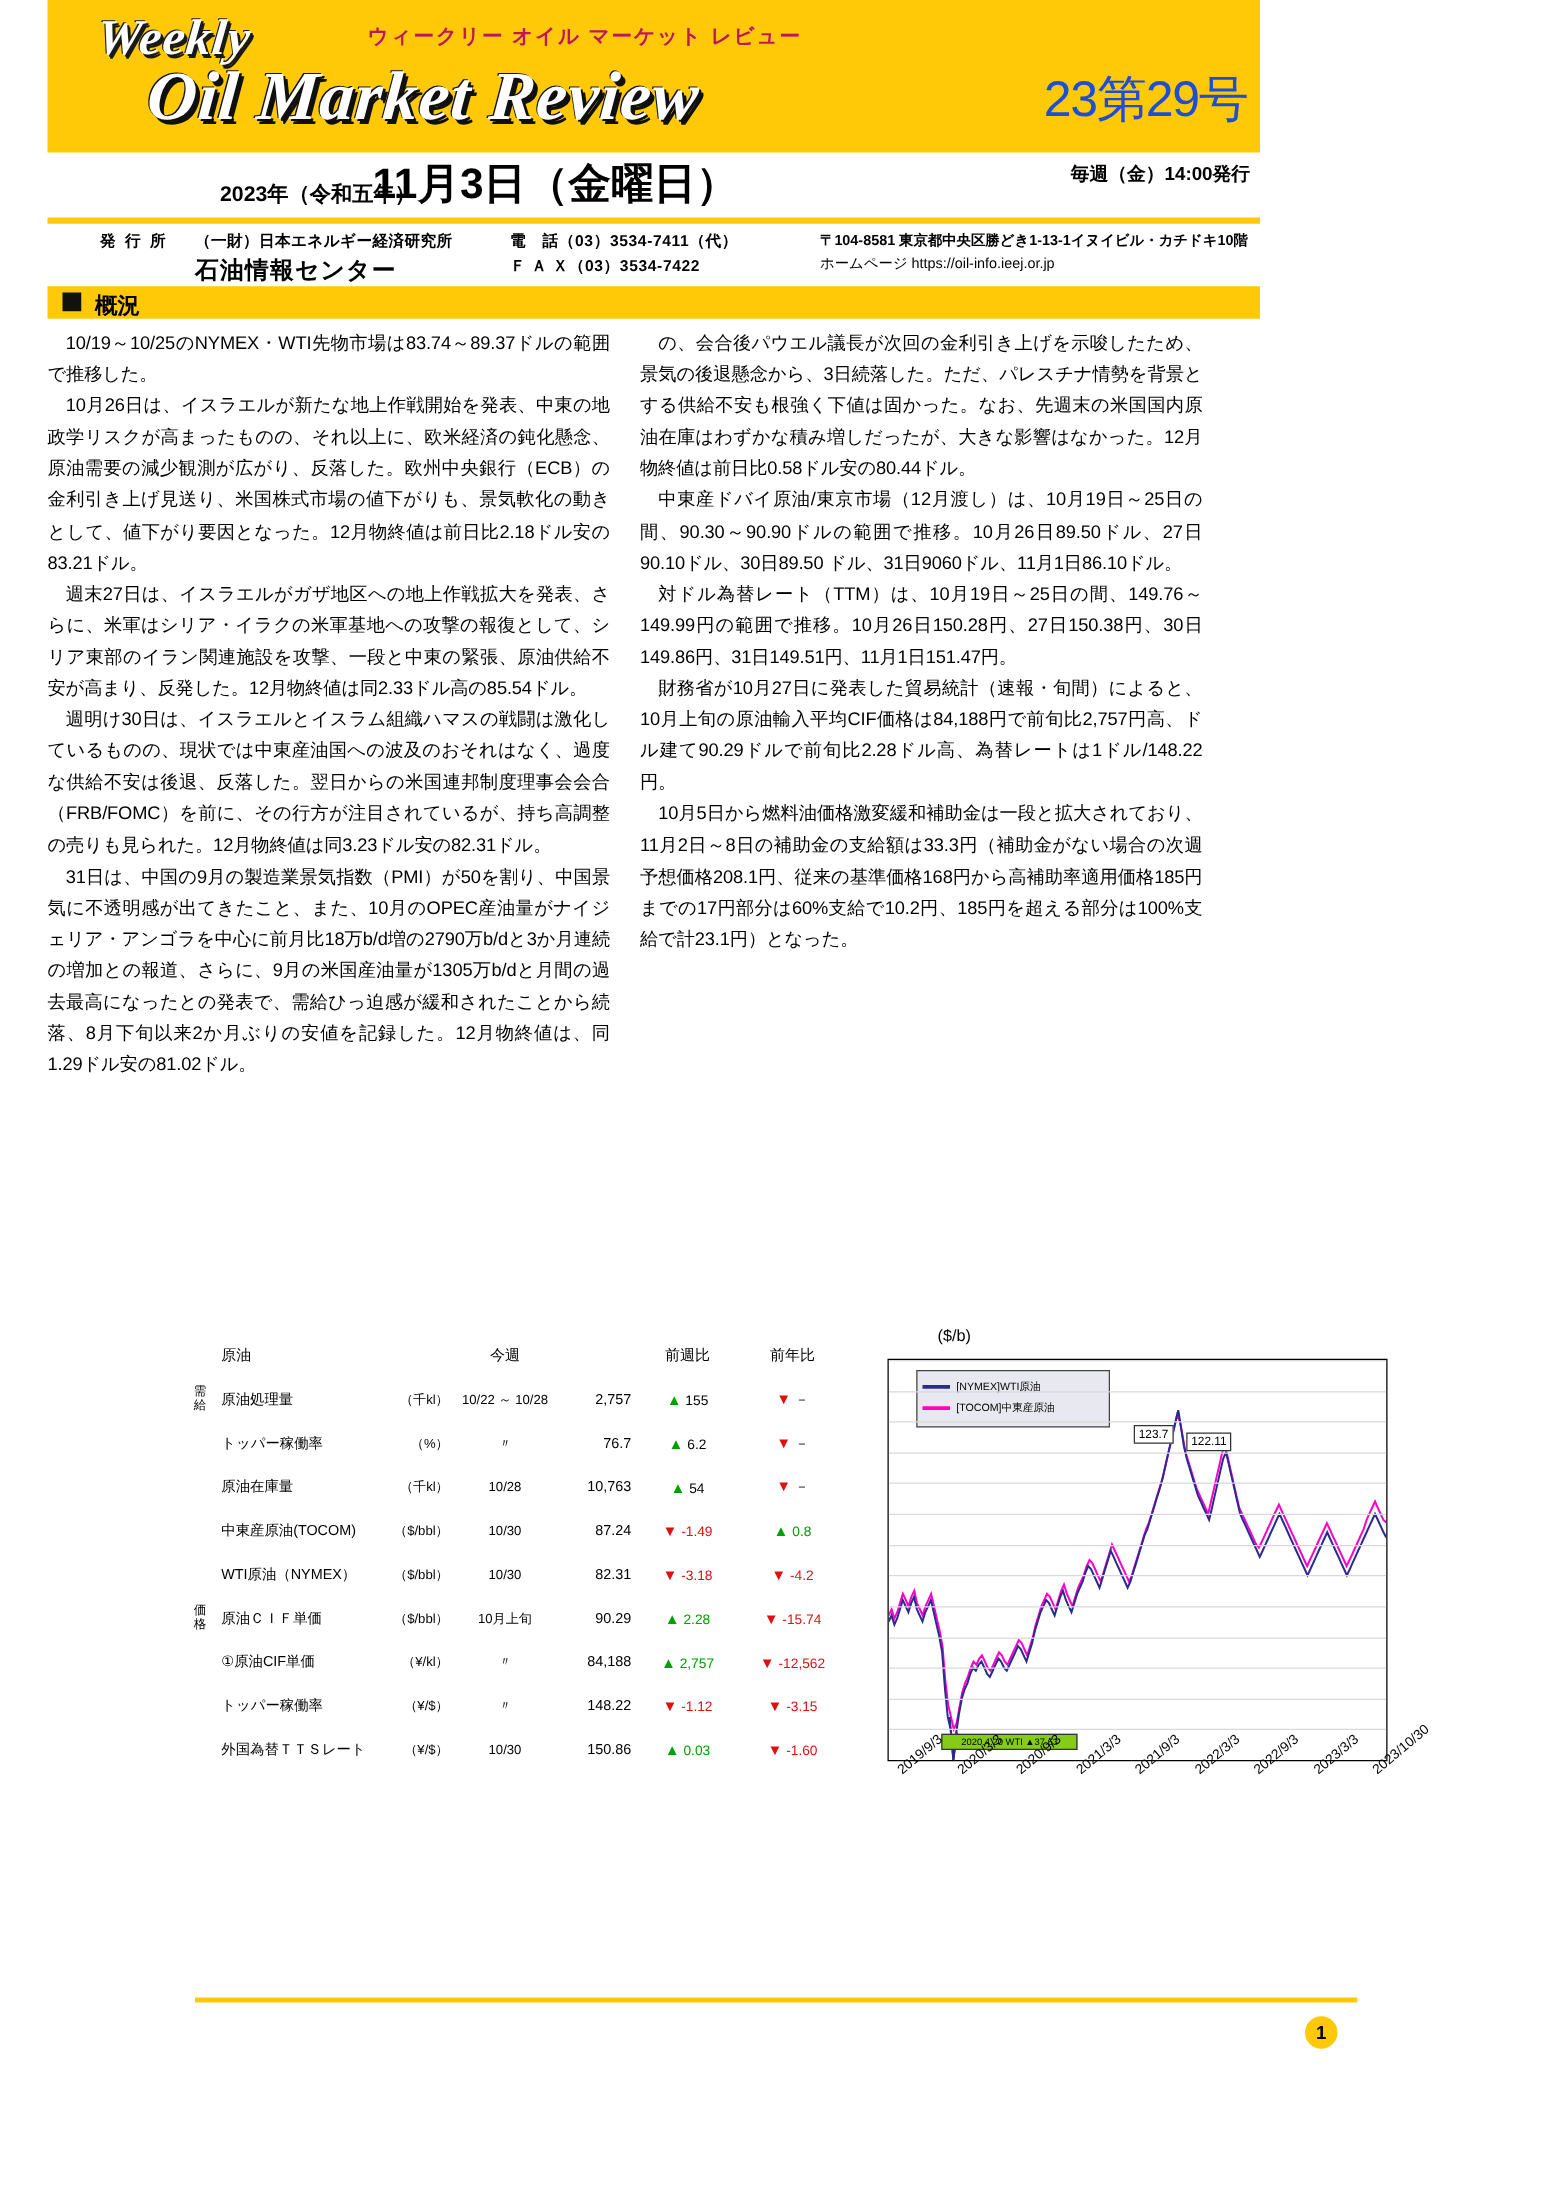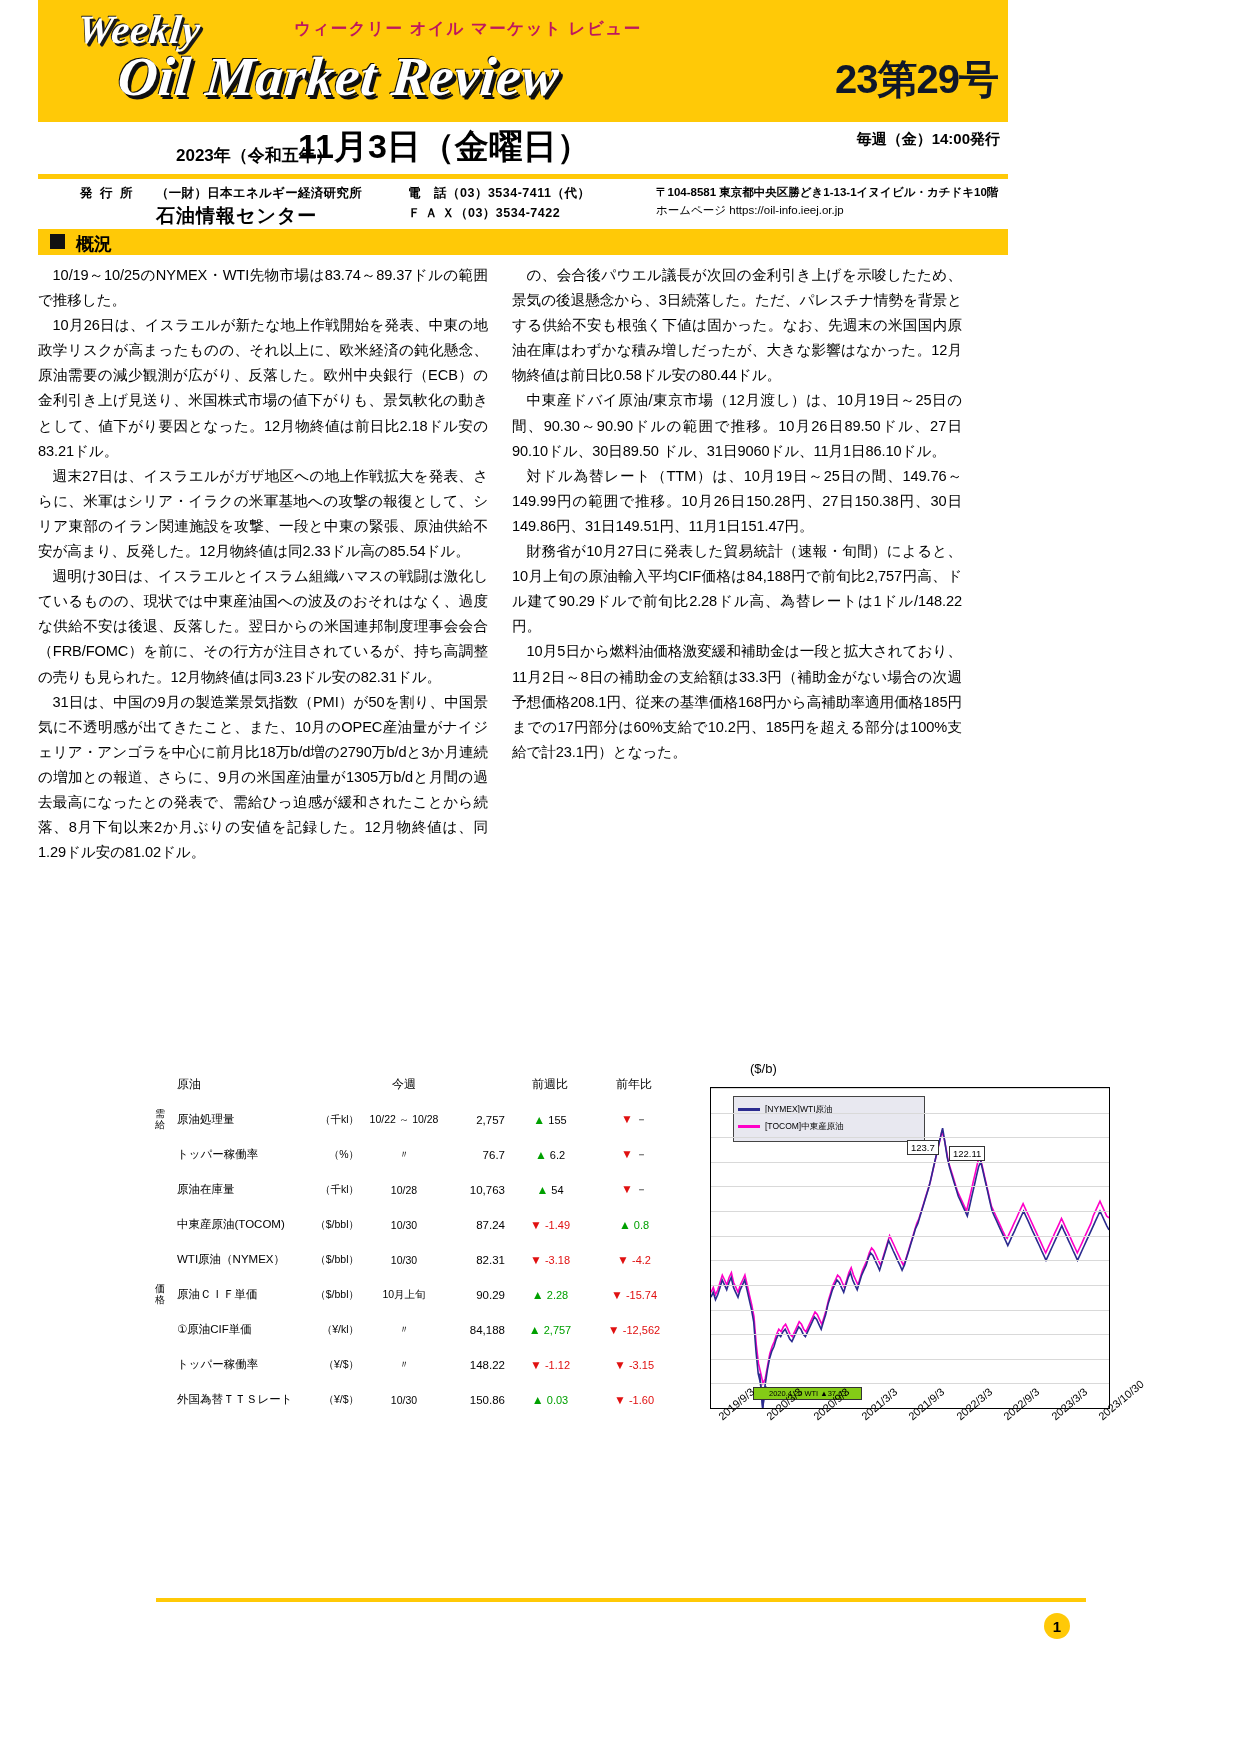--- a/index.html
+++ b/index.html
@@ -43,21 +43,21 @@
     font-family:"Liberation Serif","DejaVu Serif",serif;
     font-style:italic;font-weight:bold;
     font-size:55px;color:#ffffff;
     text-shadow:2px 2px 0 #101010, 4px 4px 0 #101010, -1px -1px 0 #101010;
     letter-spacing:1px;
     white-space:nowrap;
     transform:skewX(-5deg);
   }
   .mh-issue{
     position:absolute;right:10px;top:52px;
-    font-size:40px;font-weight:bold;color:#0f172a;
+    font-size:40px;font-weight:normal;color:#1d4ed8;
     letter-spacing:-1px;
   }
 
   
   .datebar{
     position:relative;width:970px;margin-left:38px;height:52px;
   }
   .d-year{
     position:absolute;left:138px;top:22px;
     font-size:17px;font-weight:bold;
@@ -152,21 +152,21 @@
   .chart{
     position:absolute;left:520px;top:8px;width:490px;height:420px;
   }
   .ch-unit{position:absolute;left:112px;top:-2px;font-size:13px;}
   .ch-plot{
     position:absolute;left:72px;top:24px;width:398px;height:320px;
     border:1px solid #000;background:#fff;overflow:hidden;
   }
   .gridline{position:absolute;left:0;width:100%;height:1px;background:#d9d9d9;}
   .legend{
-    position:absolute;left:22px;top:8px;width:192px;height:46px;
+    position:absolute;left:22px;top:8px;width:155px;height:46px;
     border:1px solid #444;background:#E8E8F0;font-size:8.5px;
     padding:4px 0 0 4px;box-sizing:border-box;
   }
   .legend .li{display:flex;align-items:center;gap:5px;height:17px;}
   .legend .sw{width:22px;height:3px;display:inline-block;}
   .callout{
     position:absolute;border:1px solid #333;background:#fff;
     font-size:9.5px;padding:1px 3px;white-space:nowrap;
   }
   .ann-box{

